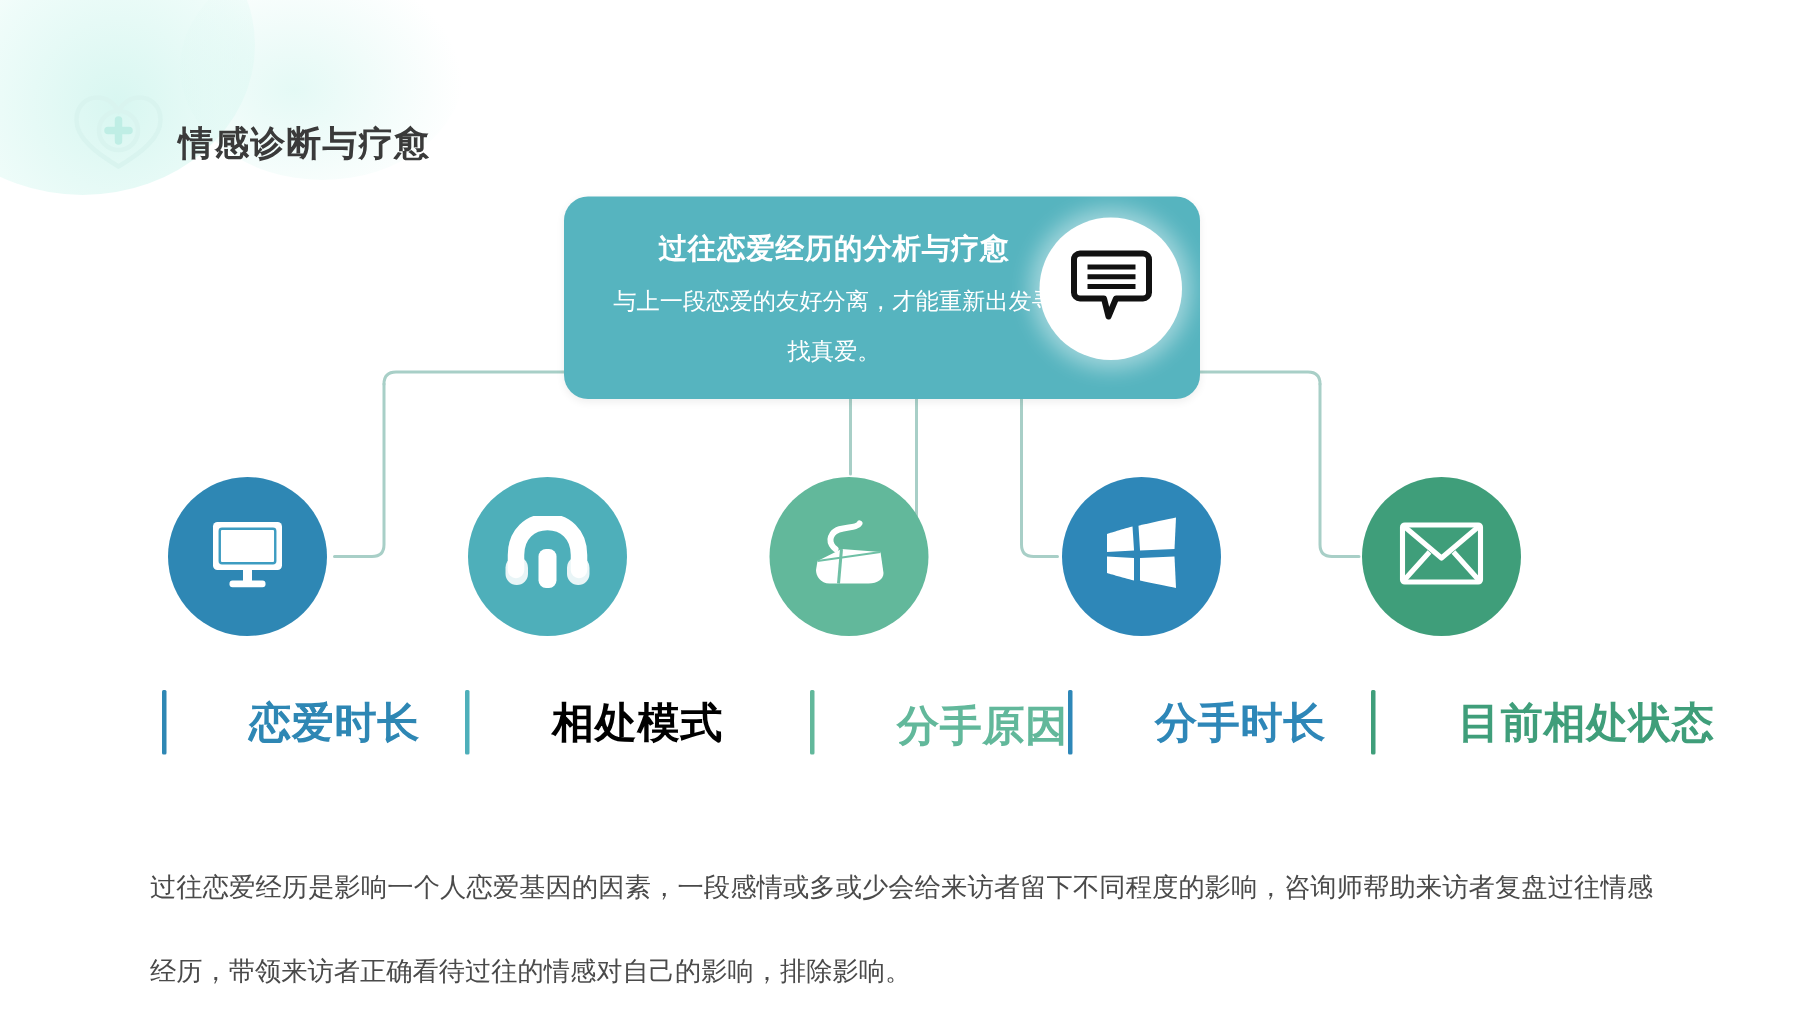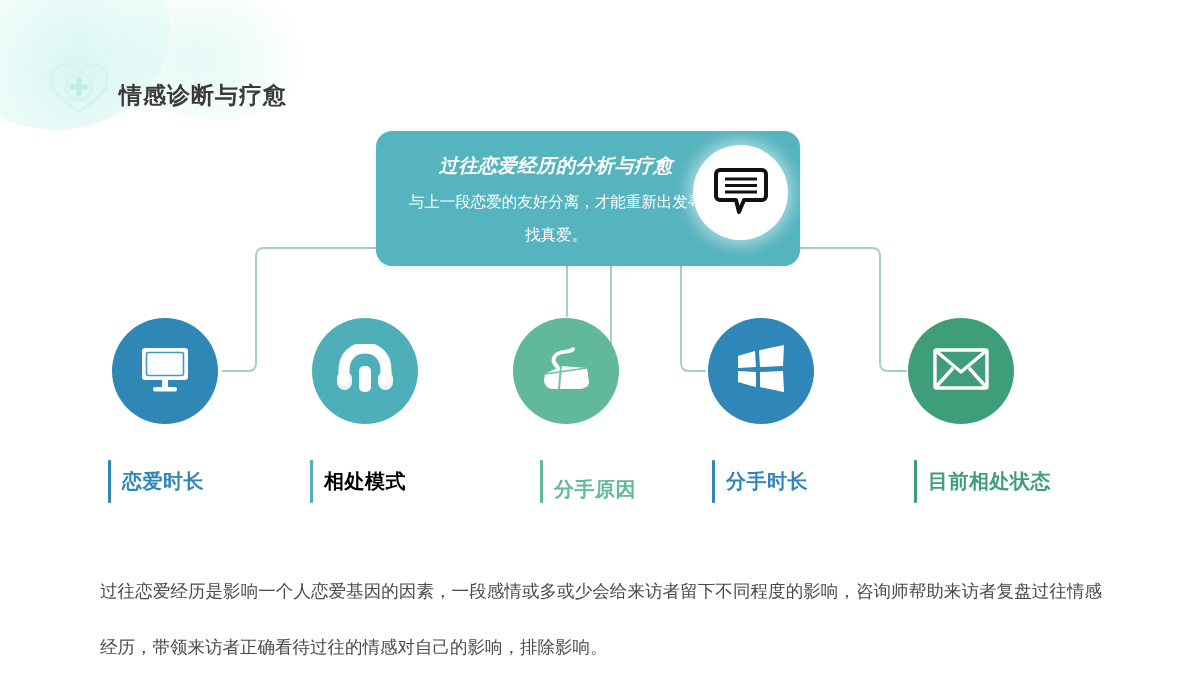--- a/index.html
+++ b/index.html
@@ -84,21 +84,20 @@
   #hero-title {
     position: absolute;
     left: 30px; top: 22px;
     width: 300px;
     text-align: center;
     font-size: 19px;
     font-weight: bold;
     color: #ffffff;
     letter-spacing: 0.5px;
     white-space: nowrap;
-    font-style: italic;
   }
   #hero-subtitle {
     position: absolute;
     left: 30px; top: 54px;
     width: 300px;
     text-align: center;
     font-size: 15.5px;
     line-height: 33px;
     color: #ffffff;
   }
@@ -132,23 +131,24 @@
     align-items: center;
     white-space: nowrap;
   }
   .label-bar {
     width: 3px;
     height: 43px;
     margin-right: 11px;
     border-radius: 1px;
   }
   .label-text {
-    font-size: 20px;
+    font-size: 28px;
     font-weight: bold;
     letter-spacing: 0.5px;
+    margin-left: 44px;
   }
 
   
   #body-paragraph {
     position: absolute;
     left: 100px; top: 563px;
     width: 1002px;
     font-size: 17.5px;
     line-height: 56px;
     color: #4a4a4a;

